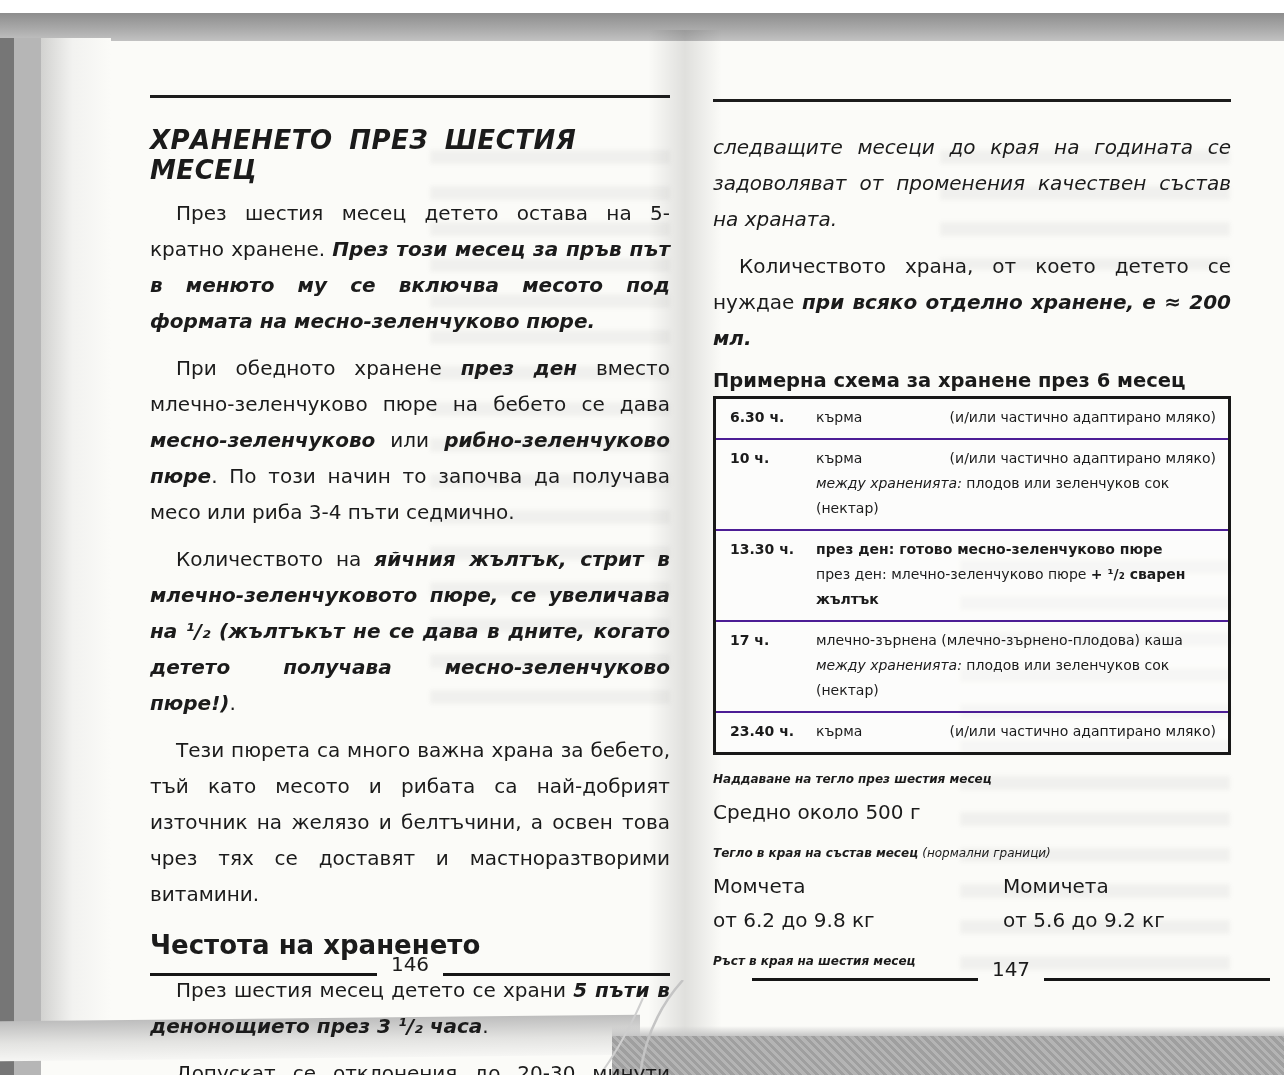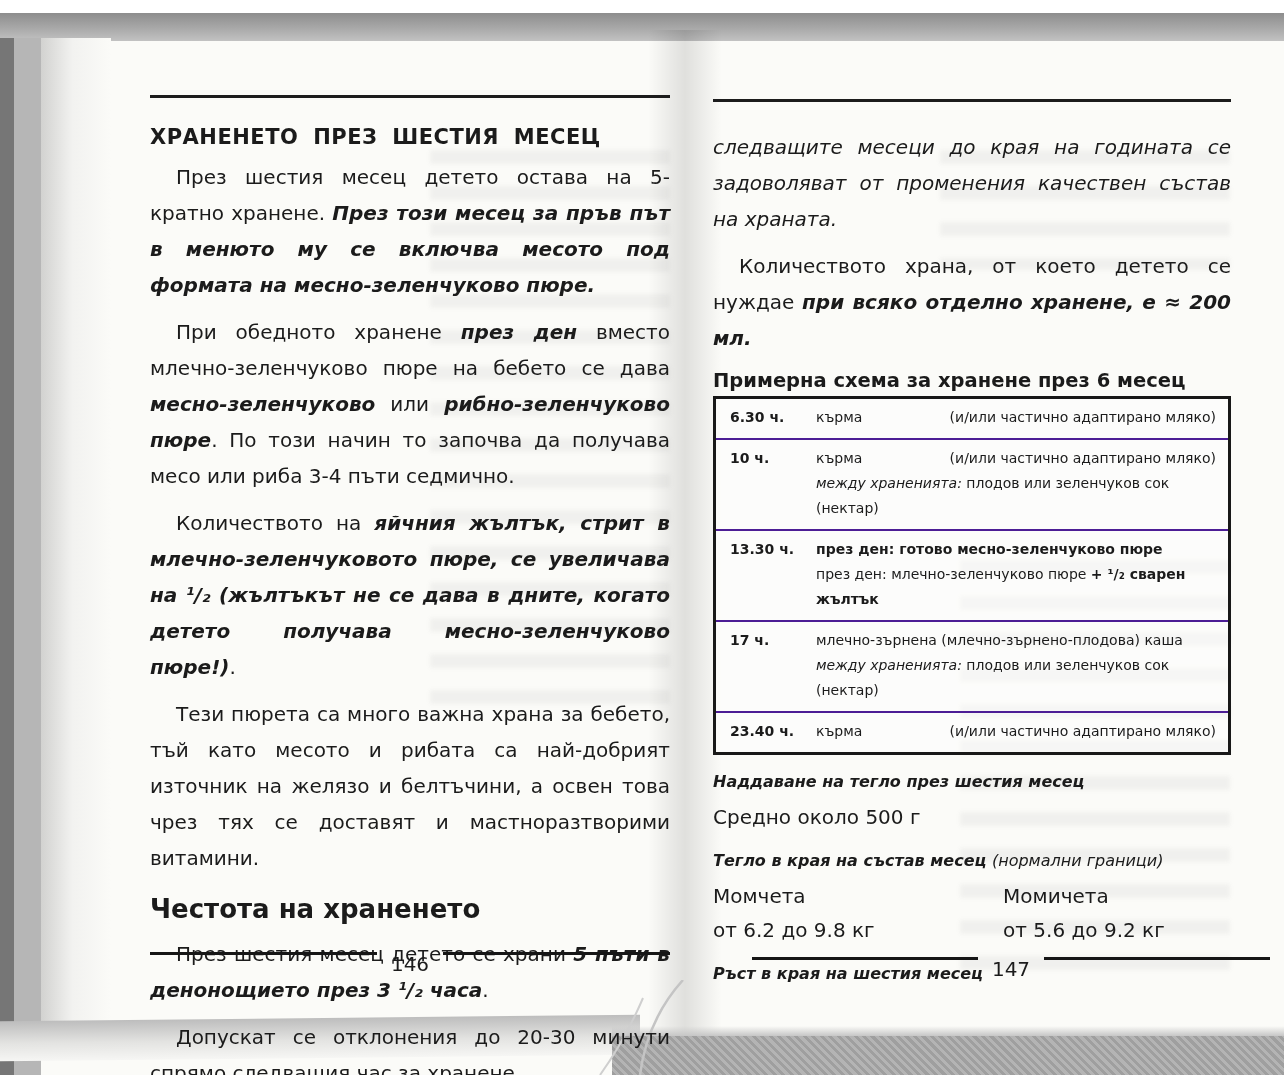--- a/index.html
+++ b/index.html
@@ -29,43 +29,43 @@
     transform:skewY(-0.6deg);}
   .curl-svg{position:absolute;left:595px;top:980px;}
   
   .bleed{position:absolute;pointer-events:none;filter:blur(2px);opacity:.55;
     background:repeating-linear-gradient(180deg,rgba(135,135,135,0.16) 0 14px,rgba(255,255,255,0) 14px 36px);}
   
   .page{position:absolute;top:95px;}
   .page-left{left:150px;width:520px;}
   .page-right{left:713px;top:99px;width:518px;}
   .rule{border-top:3px solid #1c1c1c;height:0;margin:0;}
-  .book-title{font-size:21px;font-weight:bold;letter-spacing:.5px;word-spacing:7px;
-    margin:27px 0 10px 0;}
+  .book-title{font-size:26px;font-weight:bold;letter-spacing:.5px;word-spacing:7px;
+    margin:27px 0 10px 0;font-style:italic;}
   .para{font-size:20px;line-height:36px;text-align:justify;text-indent:26px;margin:4px 0 11px 0;}
   .para.no-indent{text-indent:0;}
   .sub-head{font-size:26px;font-weight:bold;margin:18px 0 12px 0;}
   .seg-b{font-weight:bold;}
   .seg-i{font-style:italic;}
   .seg-bi{font-weight:bold;font-style:italic;}
   .italic-para{font-style:italic;}
   
   .tbl-title{text-align:left;font-weight:bold;font-size:19.5px;margin:13px 0 4px 0;}
   .schedule{border:3px solid #181818;font-size:14px;line-height:25px;background:rgba(255,255,255,.4);}
   .trow{display:flex;padding:6px 12px 8px 14px;border-top:2px solid #4c1d95;}
   .trow:first-child{border-top:none;}
   .ttime{width:86px;flex:none;font-weight:bold;}
   .tcontent{flex:1;min-width:0;}
   .tline{display:flex;align-items:baseline;}
   .tright{margin-left:auto;padding-left:8px;white-space:nowrap;}
-  .sec-head{font-size:16px;margin:17px 0 9px 0;}
+  .sec-head{font-size:12px;margin:17px 0 9px 0;}
   .plain-line{font-size:20px;line-height:34px;margin:0 0 4px 0;}
   .cols{display:grid;grid-template-columns:56% 44%;font-size:20px;line-height:34px;margin:2px 0 6px 0;}
   
-  .footer{position:absolute;display:flex;align-items:flex-start;gap:14px;font-size:20px;}
+  .footer{position:absolute;display:flex;align-items:flex-end;gap:14px;font-size:20px;}
   .footer-left{left:150px;top:952px;width:520px;}
   .footer-right{left:752px;top:957px;width:518px;}
   .fline{flex:1;border-top:3px solid #161616;height:0;}
 </style>
 </head>
 <body>
 
 <div class="stage">
 
   <div class="top-white"></div>

